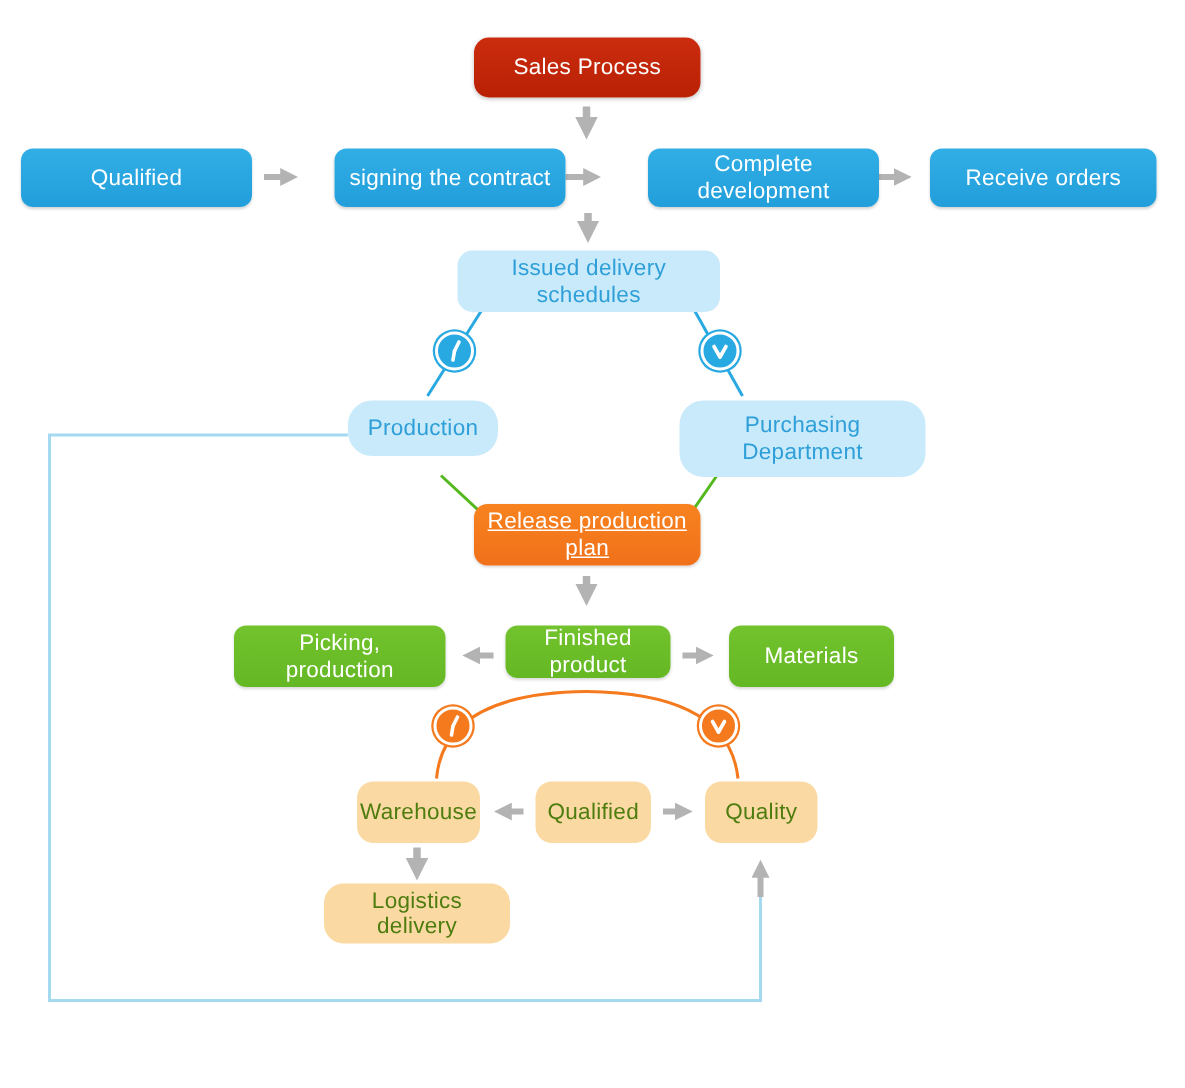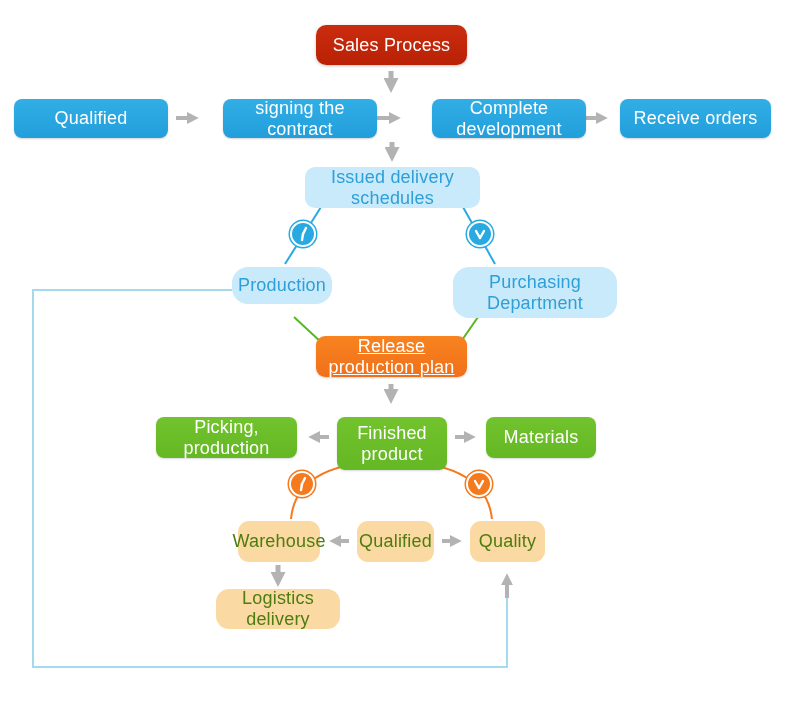--- a/index.html
+++ b/index.html
@@ -3,21 +3,21 @@
 <meta charset="utf-8">
 <style>
   html,body{margin:0;padding:0;background:#ffffff;}
   .canvas{
     position:relative;width:790px;height:725px;background:#ffffff;
     font-family:"Liberation Sans",sans-serif;overflow:hidden;
   }
   .connector-layer{position:absolute;left:0;top:0;width:790px;height:725px;}
   .node{
     position:absolute;display:flex;align-items:center;justify-content:center;
-    font-size:18px;text-align:center;line-height:1.15;letter-spacing:.2px;
+    font-size:15px;text-align:center;line-height:1.15;letter-spacing:.2px;
     box-sizing:border-box;padding:2px 6px;
   }
   .red{background:linear-gradient(180deg,#cb2c0e,#b92105);color:#fff;box-shadow:0 1px 3px rgba(0,0,0,.25);}
   .blue{background:linear-gradient(180deg,#31aee5,#229fdb);color:#fff;box-shadow:0 1px 2px rgba(0,0,0,.18);}
   .lightblue{background:#c9eafa;color:#2e9fd8;}
   .orange{background:linear-gradient(180deg,#f8831f,#f0701a);color:#fff;box-shadow:0 1px 2px rgba(0,0,0,.18);}
   .green{background:linear-gradient(180deg,#72c32d,#64b824);color:#fff;box-shadow:0 1px 2px rgba(0,0,0,.15);}
   .peach{background:#fbd9a2;color:#4d7c0f;}
   .clock{
     position:absolute;width:22px;height:22px;border-radius:50%;
@@ -71,21 +71,21 @@
   <div class="node blue" style="left:620px;top:99px;width:151px;height:39px;border-radius:8px;">Receive orders</div>
 
   <div class="node lightblue" style="left:305px;top:167px;width:175px;height:41px;border-radius:10px;">Issued delivery schedules</div>
 
   <div class="node lightblue" style="left:232px;top:267px;width:100px;height:37px;border-radius:16px;">Production</div>
   <div class="node lightblue" style="left:453px;top:267px;width:164px;height:51px;border-radius:16px;">Purchasing Department</div>
 
   <div class="node orange" style="left:316px;top:336px;width:151px;height:41px;border-radius:9px;text-decoration:underline;">Release production plan</div>
 
   <div class="node green" style="left:156px;top:417px;width:141px;height:41px;border-radius:8px;">Picking, production</div>
-  <div class="node green" style="left:337px;top:417px;width:110px;height:53px;border-radius:8px;">Finished product</div>
+  <div class="node green" style="left:337px;top:417px;width:110px;height:35px;border-radius:8px;">Finished product</div>
   <div class="node green" style="left:486px;top:417px;width:110px;height:41px;border-radius:8px;">Materials</div>
 
   <div class="node peach" style="left:238px;top:521px;width:82px;height:41px;border-radius:11px;">Warehouse</div>
   <div class="node peach" style="left:470px;top:521px;width:75px;height:41px;border-radius:11px;">Quality</div>
   <div class="node peach" style="left:357px;top:521px;width:77px;height:41px;border-radius:11px;">Qualified</div>
 
   <div class="node peach" style="left:216px;top:589px;width:124px;height:40px;border-radius:13px;">Logistics delivery</div>
 
   <div class="clock cblue" style="left:290px;top:221px;">
     <svg width="22" height="22" viewBox="0 0 22 22">

